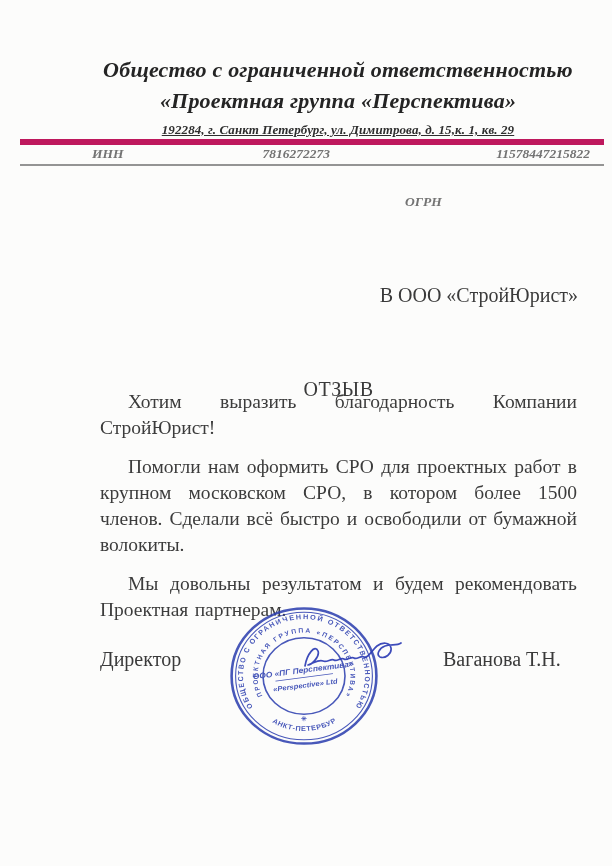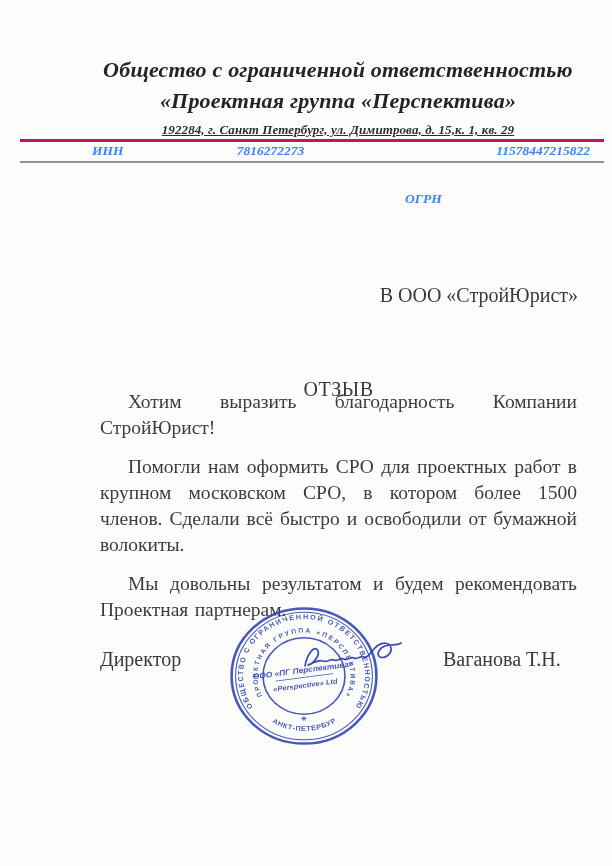--- a/index.html
+++ b/index.html
@@ -39,31 +39,31 @@
     letter-spacing: 0.1px;
   }
 
   
   .registry-row {
     position: absolute;
     top: 139px;
     left: 20px;
     right: 8px;
     height: 19px;
-    border-top: 3px solid #be185d;
+    border-top: 6px solid #be185d;
     border-bottom: 2px solid #949494;
     font-size: 13.5px;
     font-weight: bold;
     font-style: italic;
-    color: #3b82f6;
+    color: #737373;
     line-height: 18px;
   }
   .registry-row span { position: absolute; white-space: nowrap; }
   .inn-label  { left: 72px; }
-  .inn-value  { left: 183px; width: 135px; text-align: center; }
+  .inn-value  { left: 175px; width: 135px; text-align: right; }
   .ogrn-label { left: 385px; margin-top: 48px; }
   .ogrn-value { right: 14px; margin-left: 40px; }
 
   
   .recipient {
     position: absolute;
     top: 284px;
     right: 34px;
     font-size: 20px;
     color: #3a3a3a;

